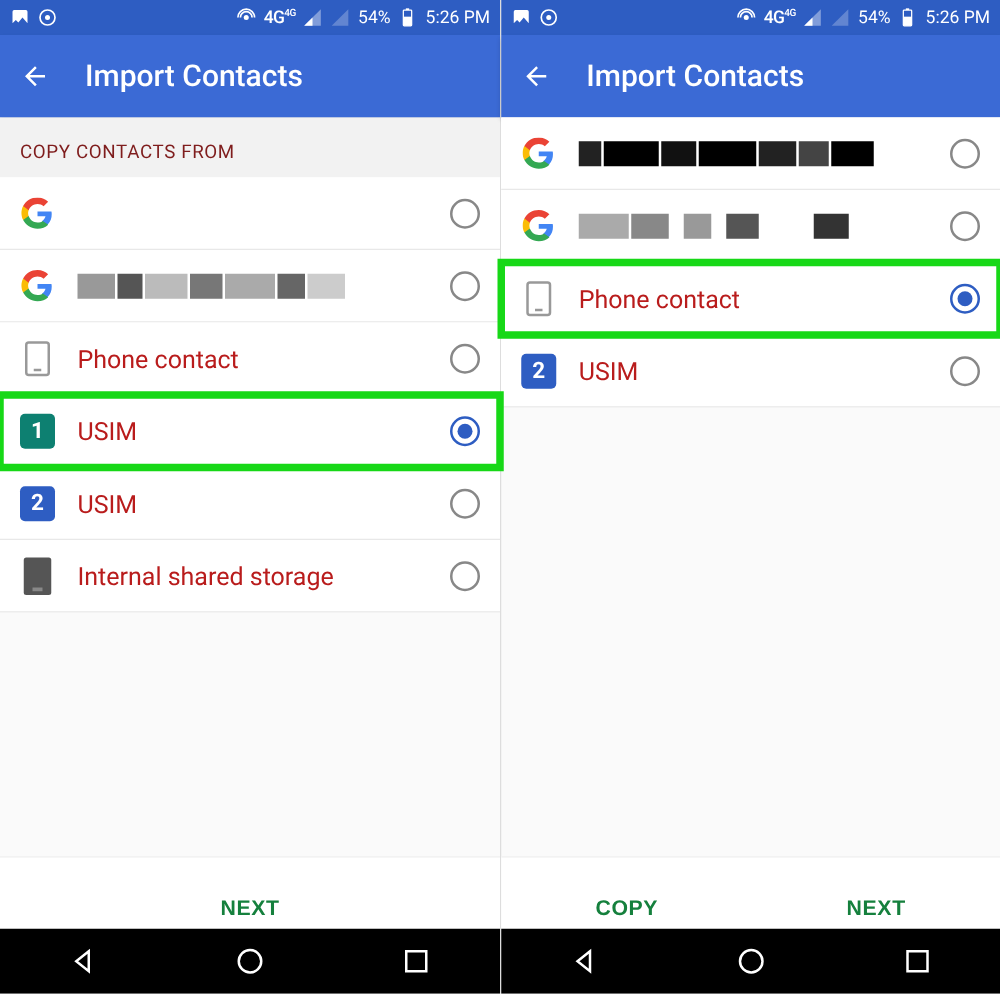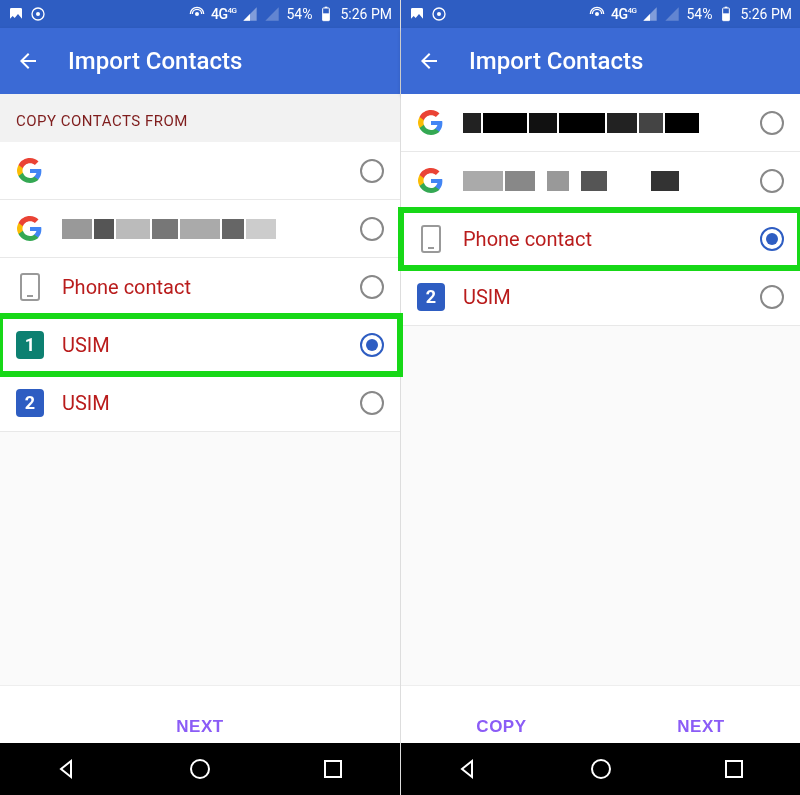--- a/index.html
+++ b/index.html
@@ -128,21 +128,21 @@
 
   
   .actions {
     height:58px;
     background:#fff;
     display:flex; align-items:center; justify-content:space-around;
     border-top:1px solid #eee;
   }
   .actions.single { justify-content:center; }
   .action-btn {
-    color:#8b5cf6; font-weight:700; font-size:17px; letter-spacing:0.5px;
+    color:#15803d; font-weight:700; font-size:17px; letter-spacing:0.5px;
     background:none; border:none; cursor:pointer;margin-top:24px;
   }
 
   
   .nav-bar {
     height:52px;
     background:#000;
     display:flex; align-items:center; justify-content:space-around;
   }
   .nav-btn { width:24px; height:24px; }
@@ -264,20 +264,27 @@
     </div>
 
     <div class="item">
       <span class="ico">
           <span class="sim-badge sim2">2</span>
         </span>
       <span class="label">USIM</span>
       <span class="radio"></span>
     </div>
 
+    <div class="item">
+      <span class="ico">
+          <span class="storage-ico"></span>
+        </span>
+      <span class="label">Internal shared storage</span>
+      <span class="radio"></span>
+    </div>
 
   </div>
 
   <div class="spacer"></div>
 
   <div class="actions single">
     <button class="action-btn">NEXT</button>
   </div>
 
   <div class="nav-bar">

